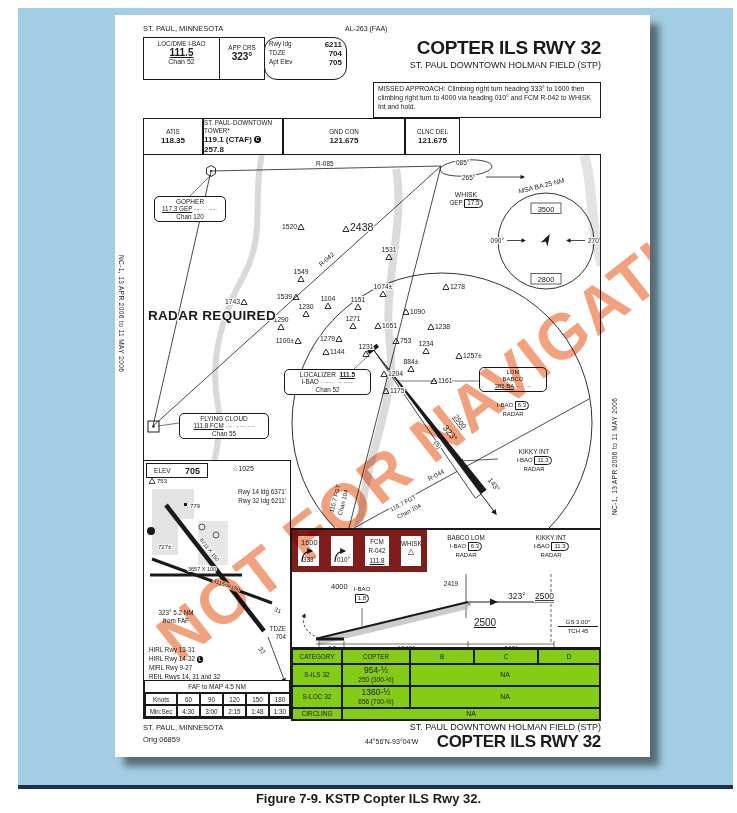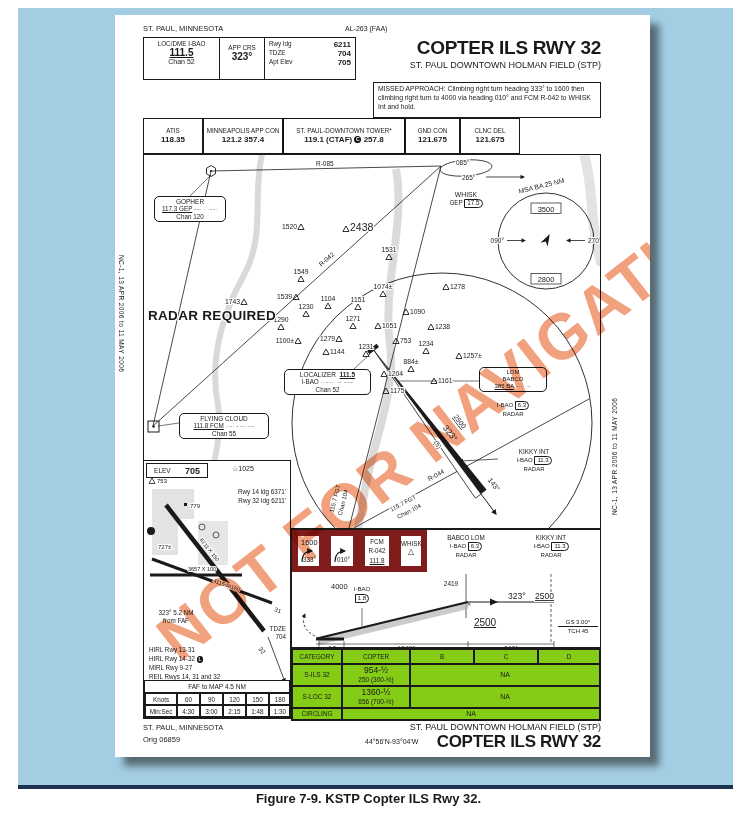--- a/index.html
+++ b/index.html
@@ -69,21 +69,21 @@
 
   <div class="abs bx" style="left:28px;top:22px;width:77px;height:43px;">
     <div class="c t63" style="margin-top:2px;">LOC/DME I-BAO</div>
     <div class="c t10 b u">111.5</div>
     <div class="c t7">Chan 52</div>
   </div>
   <div class="abs bx" style="left:104px;top:22px;width:46px;height:43px;">
     <div class="c t63" style="margin-top:6px;">APP CRS</div>
     <div class="c t10 b">323°</div>
   </div>
-  <div class="abs bx" style="left:149px;top:22px;width:92px;height:43px;padding:2px 4px;">
+  <div class="abs bx" style="left:149px;top:22px;width:83px;height:43px;padding:2px 4px;border-radius:13px;">
     <div style="display:flex;justify-content:space-between;">
         <span class="t63">Rwy ldg</span>
         <span class="t8 b">6211</span>
       </div>
     <div style="display:flex;justify-content:space-between;">
         <span class="t63">TDZE</span>
         <span class="t8 b">704</span>
       </div>
     <div style="display:flex;justify-content:space-between;">
         <span class="t63">Apt Elev</span>
@@ -95,24 +95,20 @@
     <div style="font-size:19px;font-weight:bold;letter-spacing:-.3px;">COPTER ILS RWY 32</div>
     <div class="t9" style="margin-top:1px;">ST. PAUL DOWNTOWN HOLMAN FIELD (STP)</div>
   </div>
 
   <div class="abs bx" style="left:258px;top:67px;width:228px;height:36px;padding:2px 4px;font-size:6.8px;line-height:1.3;">MISSED APPROACH:  Climbing right turn heading 333° to 1600 then climbing right turn to 4000 via heading 010° and FCM R-042 to WHISK Int and hold.</div>
 
   <div id="freq" class="abs" style="left:28px;top:103px;width:420px;">
     <div>
         <span class="t63">ATIS</span>
         <span class="t8 b">118.35</span>
-      </div>
-    <div>
-        <span class="t63">MINNEAPOLIS APP CON</span>
-        <span class="t8 b">121.2  357.4</span>
       </div>
     <div class="tower">
       <span class="t63">ST. PAUL-DOWNTOWN TOWER*</span>
       <span class="t8 b"><span>119.1 (CTAF)</span>
       <span class="circ">C</span>
       <span>257.8</span></span>
     </div>
     <div>
         <span class="t63">GND CON</span>
         <span class="t8 b">121.675</span>

